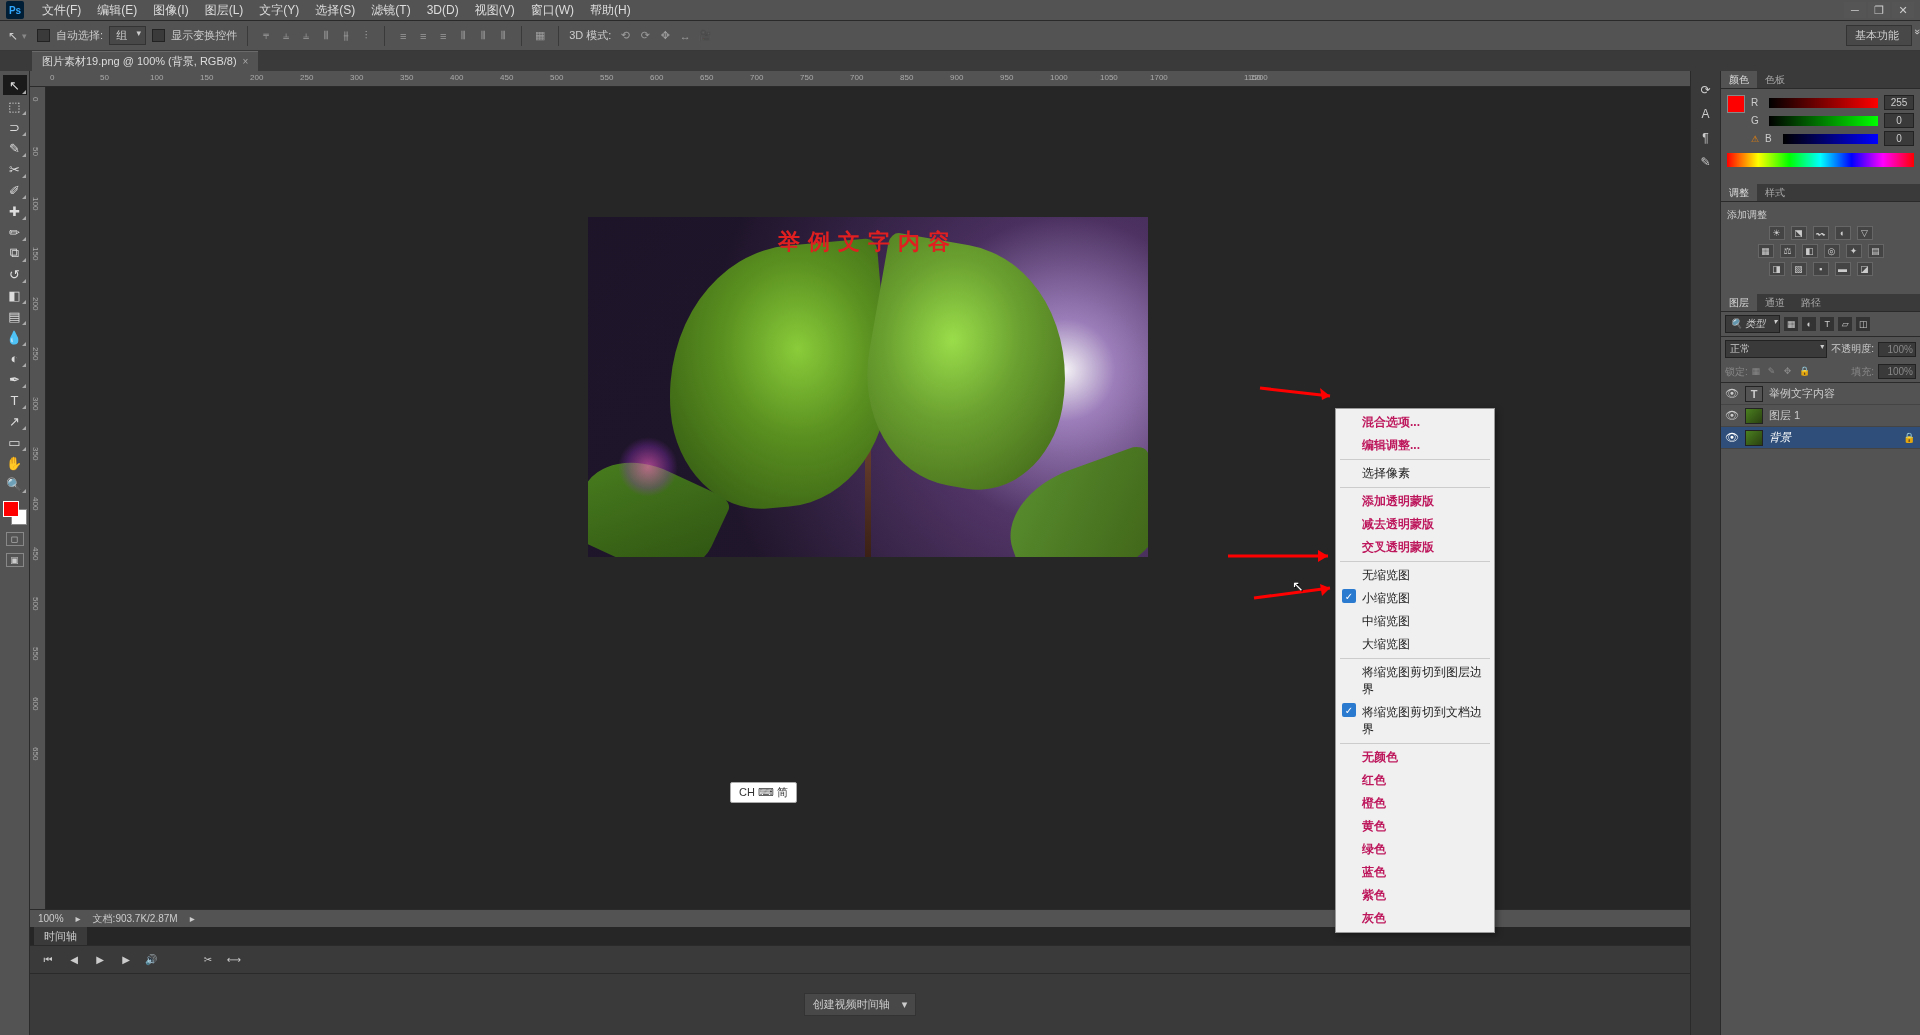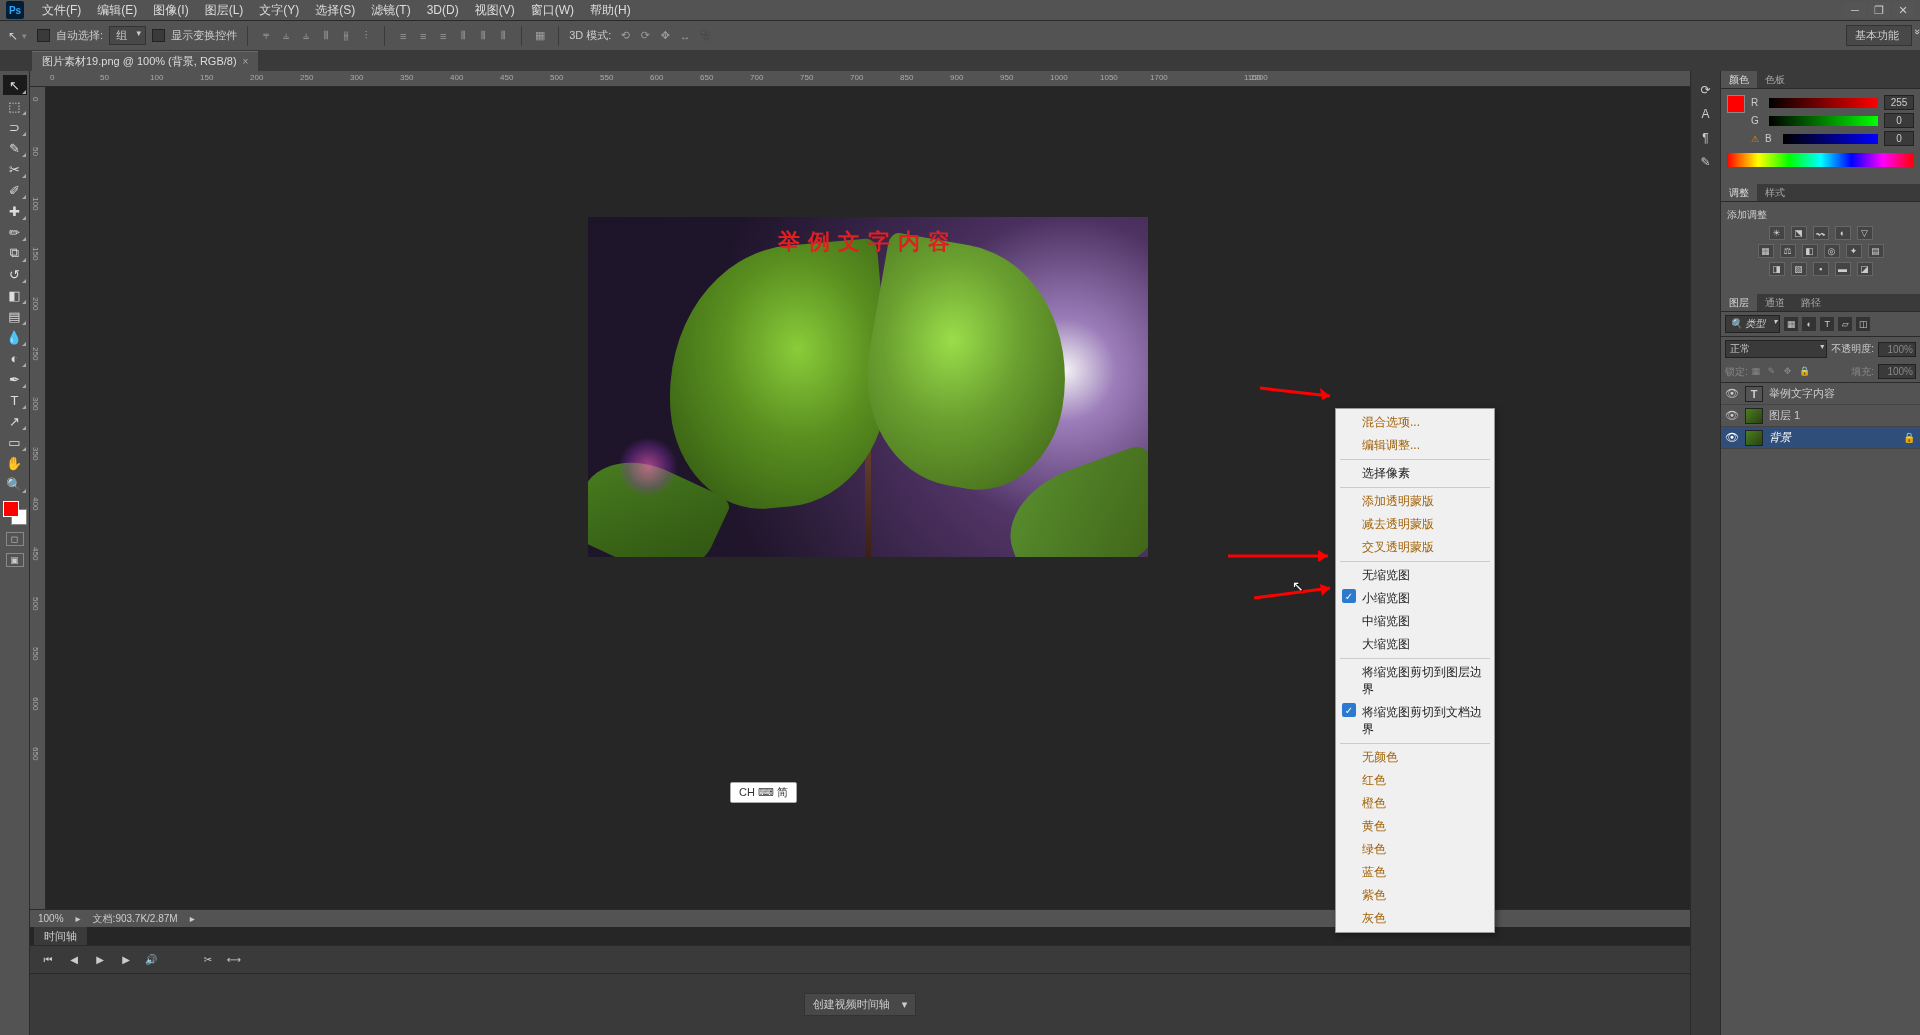--- a/index.html
+++ b/index.html
@@ -116,21 +116,21 @@
 .eye { width: 14px; font-size: 11px; text-align: center; }
 .layer-thumb { width: 18px; height: 16px; background: linear-gradient(135deg, #4a8020, #2a4010); border: 1px solid #222; }
 .layer-thumb.text { background: #535353; display: flex; align-items: center; justify-content: center; font-size: 11px; font-weight: bold; }
 .layer-name { font-size: 11px; }
 .layer-name.italic { font-style: italic; }
 .lock-badge { margin-left: auto; font-size: 10px; }
 
 
 .context-menu { position: absolute; background: #f0f0f0; border: 1px solid #999; box-shadow: 2px 2px 6px rgba(0,0,0,0.4); width: 160px; color: #222; font-size: 12px; padding: 2px 0; z-index: 100; }
 .ctx-item { padding: 3px 12px 3px 26px; position: relative; }
-.ctx-item.disabled { color: #a16207; }
+.ctx-item.disabled { color: #be185d; font-weight: bold; }
 .ctx-sep { height: 1px; background: #ccc; margin: 2px 4px; }
 .ctx-check { position: absolute; left: 6px; top: 2px; width: 14px; height: 14px; background: #2a7ad0; color: #fff; font-size: 10px; display: flex; align-items: center; justify-content: center; border-radius: 2px; }
 
 
 .red-arrow { position: absolute; z-index: 99; }
 .red-arrow svg { overflow: visible; }
 
 
 .ime-badge { position: absolute; background: #fff; border: 1px solid #aaa; padding: 2px 8px; font-size: 11px; color: #333; border-radius: 2px; z-index: 50; }
 

